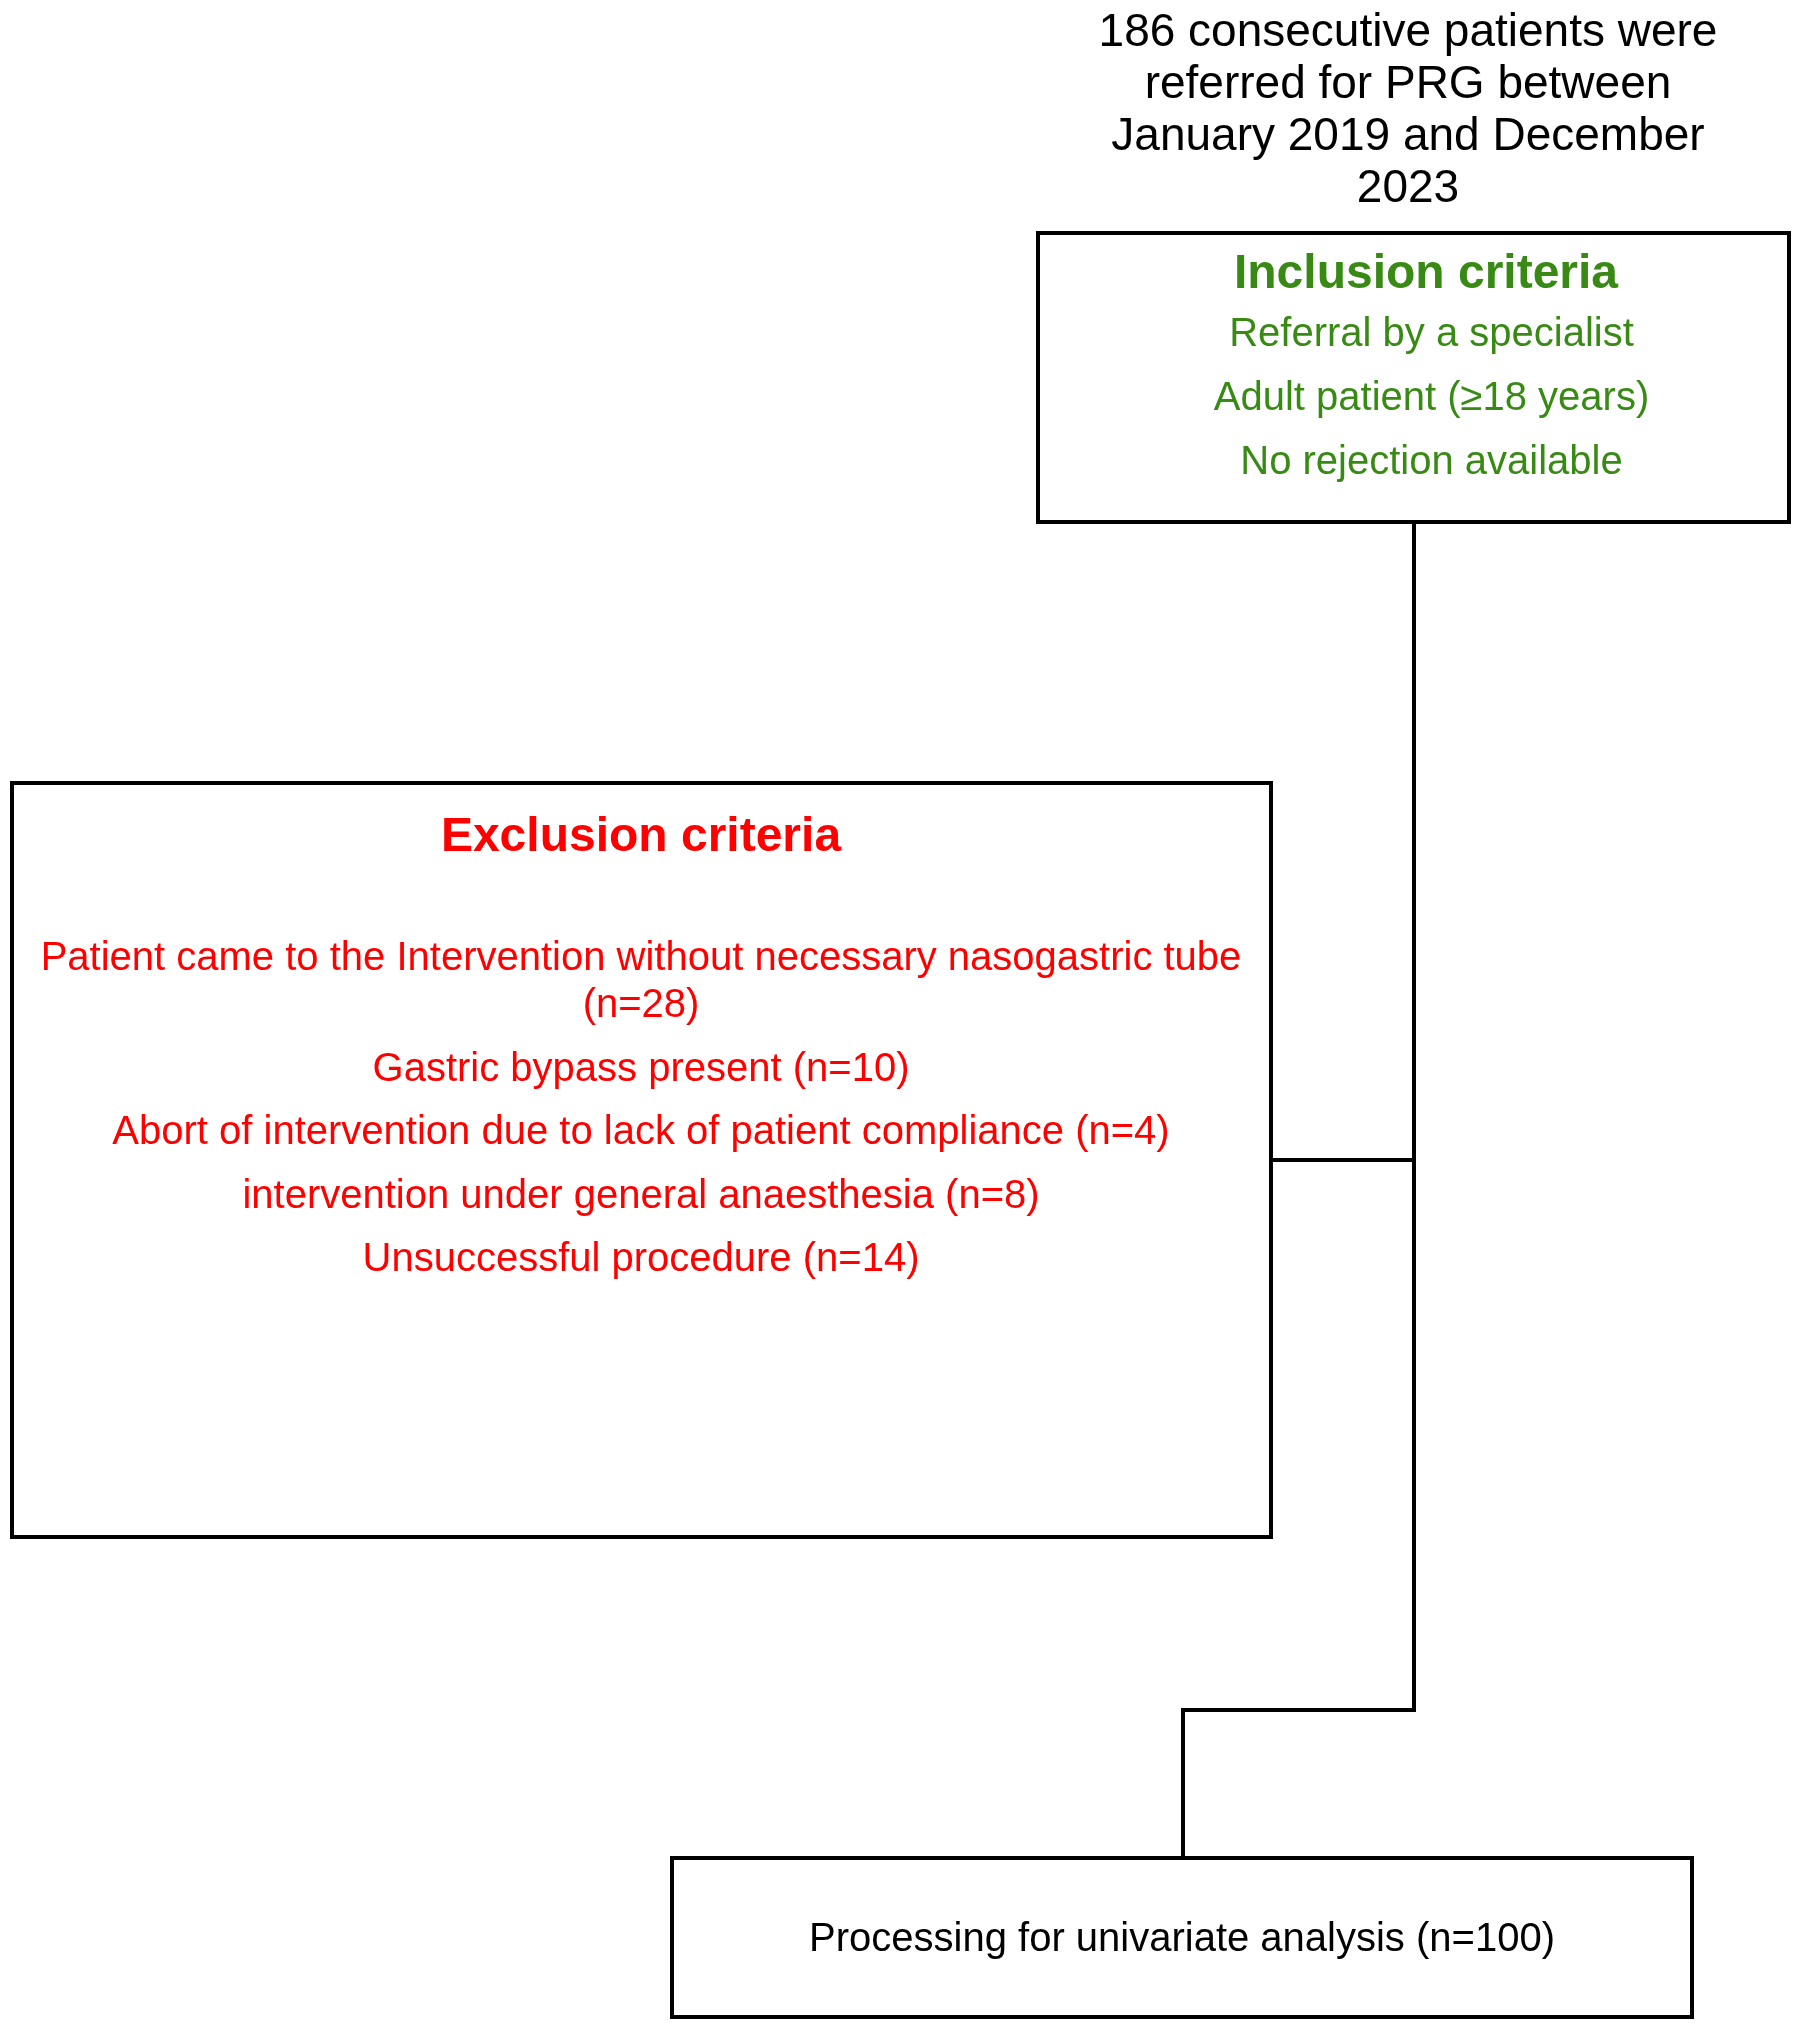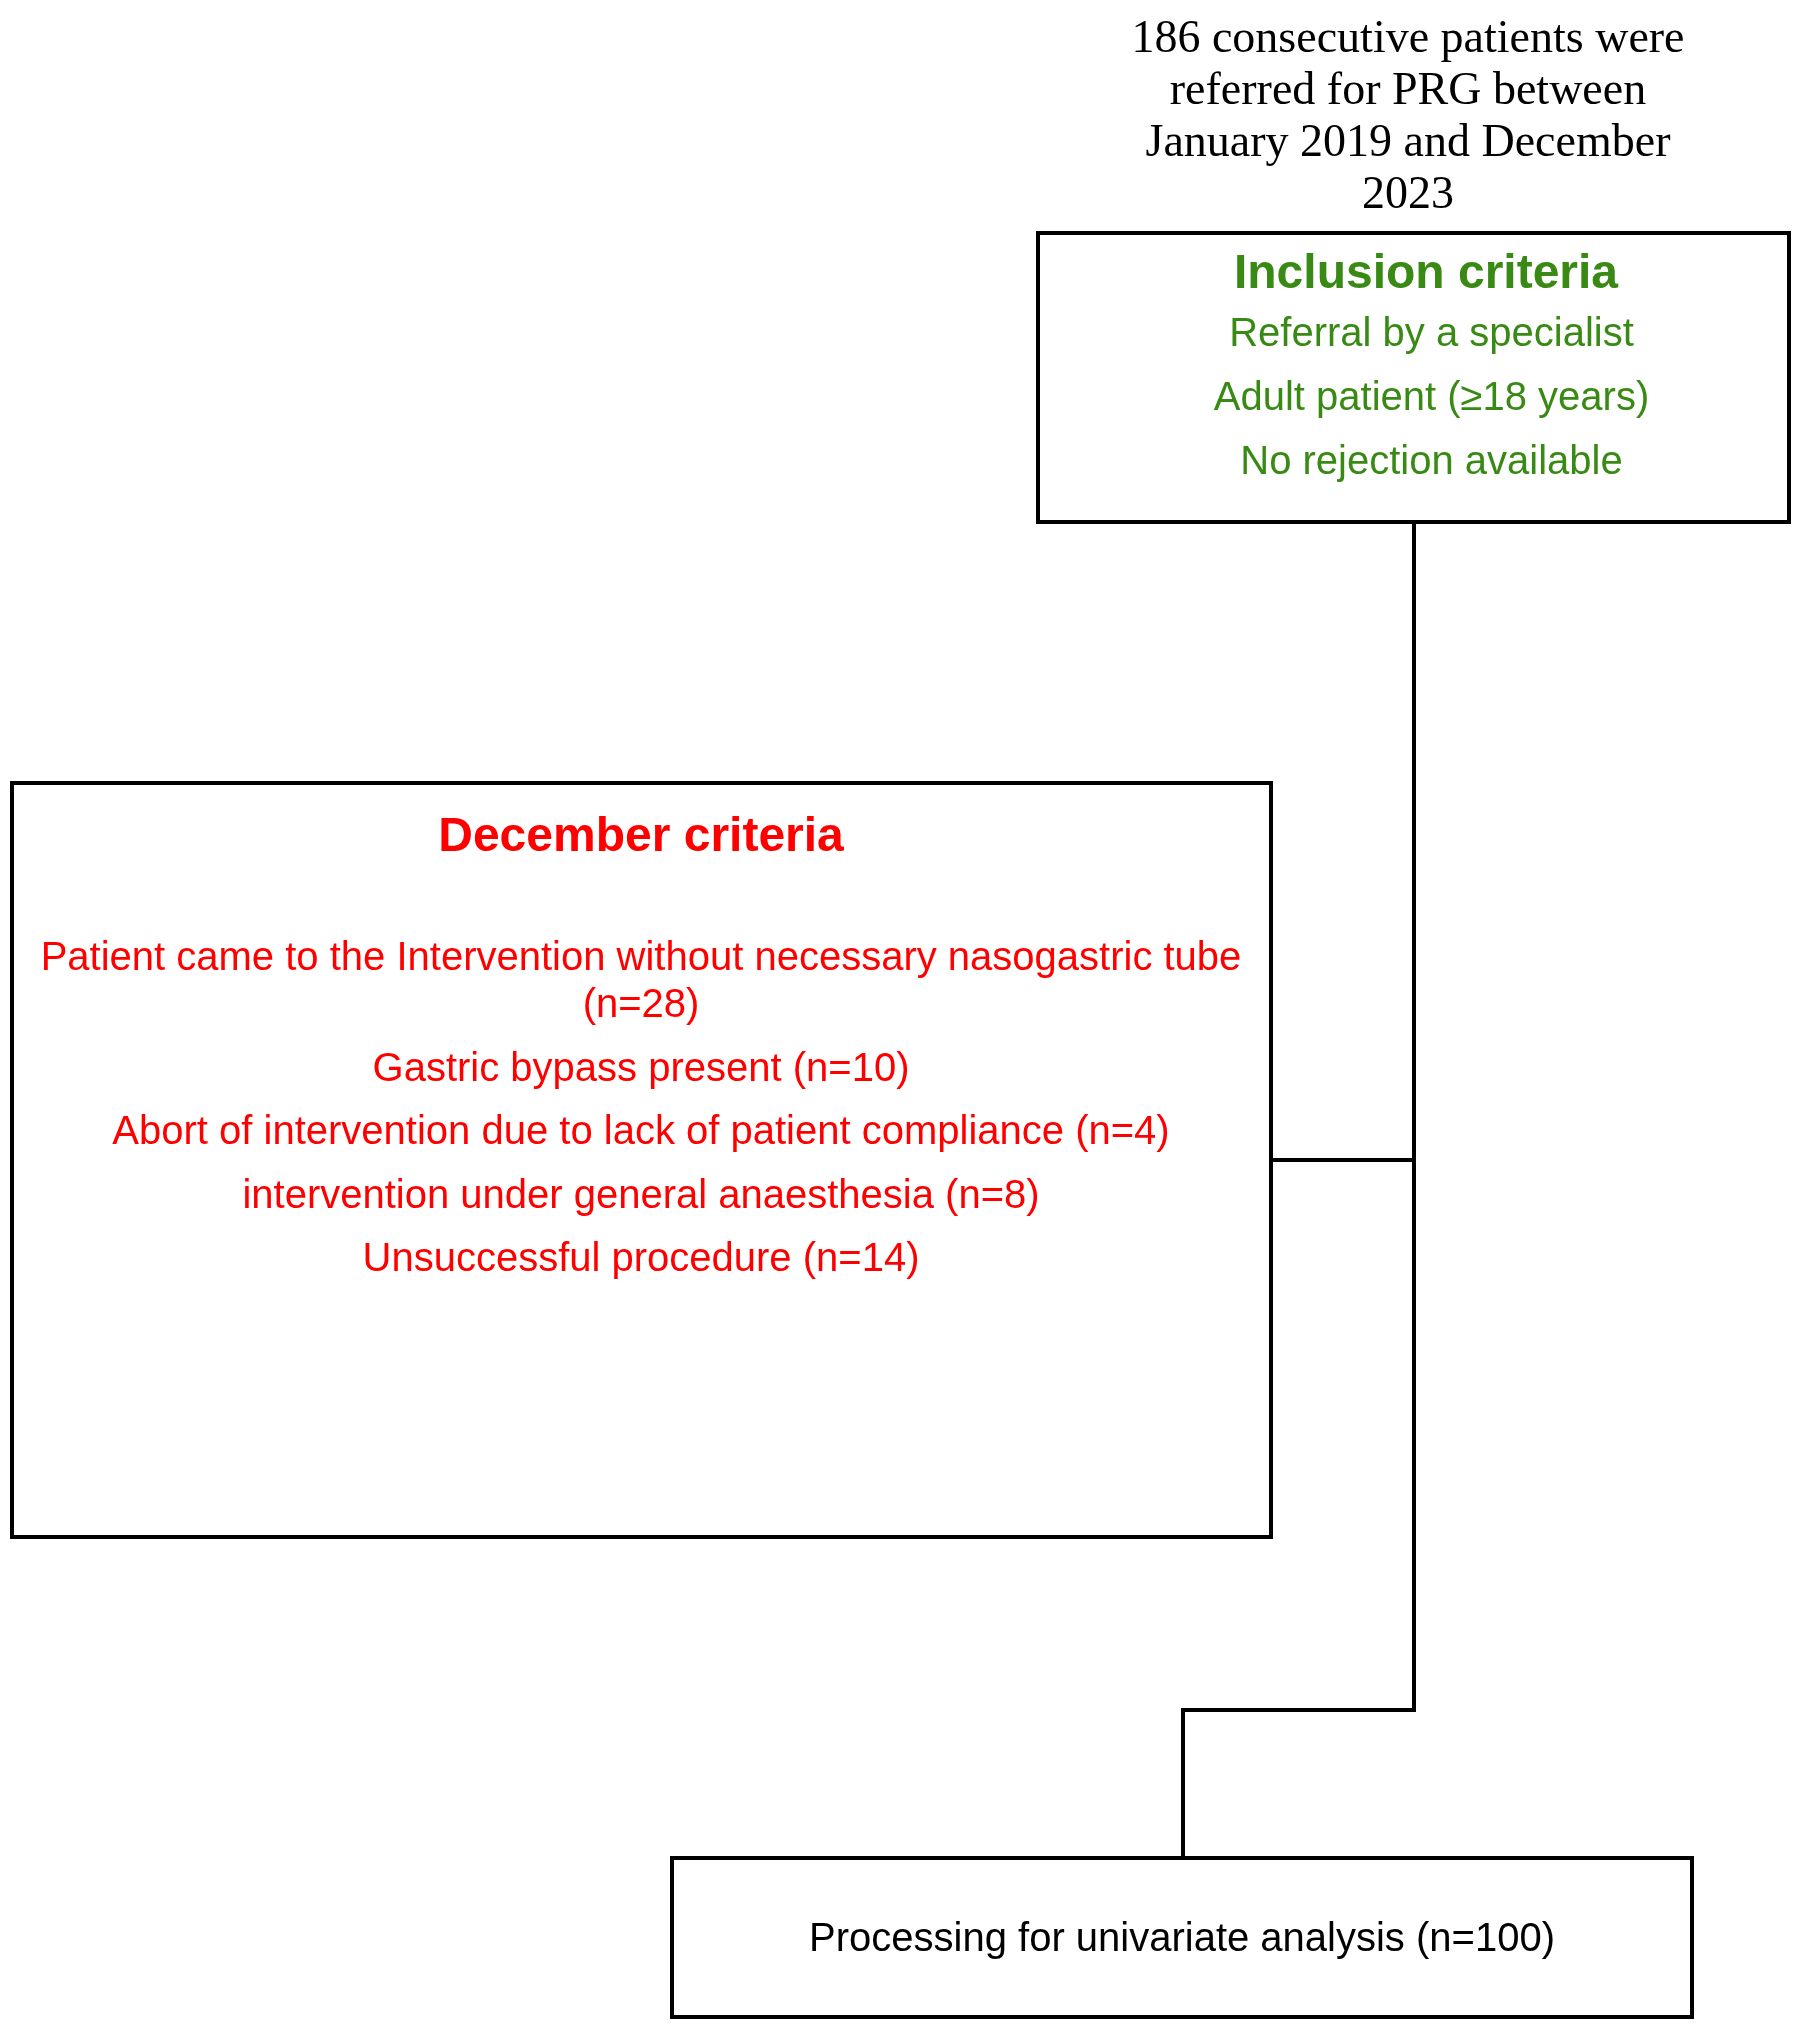--- a/index.html
+++ b/index.html
@@ -14,27 +14,26 @@
     background: #ffffff;
     font-family: "Liberation Sans", sans-serif;
     color: #000000;
     overflow: hidden;
   }
   .abs { position: absolute; }
 
   
   #header-text {
     left: 1012px;
-    top: 11px;
+    top: 4px;
     width: 792px;
     font-size: 46px;
     line-height: 52px;
     text-align: center;
     white-space: pre-line;
-    font-family: Liberation Serif, serif;
   }
 
   
   .crit-box {
     border: 4.7px solid #000000;
     background: #ffffff;
     box-sizing: border-box;
     text-align: center;
   }
   .crit-title {
@@ -114,21 +113,21 @@
   <div class="abs crit-box" id="inclusion-box">
     <div class="crit-title">Inclusion criteria</div>
     <div id="inclusion-items">
         <div class="item">Referral by a specialist</div>
         <div class="item">Adult patient (≥18 years)</div>
         <div class="item">No rejection available</div>
       </div>
   </div>
 
   <div class="abs crit-box" id="exclusion-box">
-    <div class="crit-title">December criteria</div>
+    <div class="crit-title">Exclusion criteria</div>
     <div id="exclusion-items">
         <div class="item">Patient came to the Intervention without necessary nasogastric tube (n=28)</div>
         <div class="item">Gastric bypass present (n=10)</div>
         <div class="item">Abort of intervention due to lack of patient compliance (n=4)</div>
         <div class="item">intervention under general anaesthesia (n=8)</div>
         <div class="item">Unsuccessful procedure (n=14)</div>
       </div>
   </div>
 
   <div class="abs" id="outcome-box">

